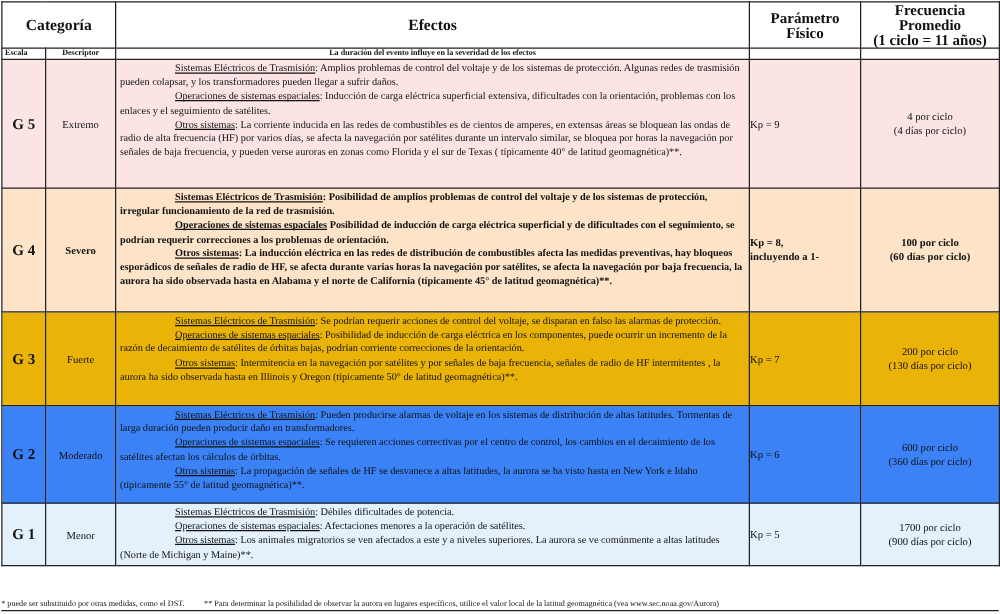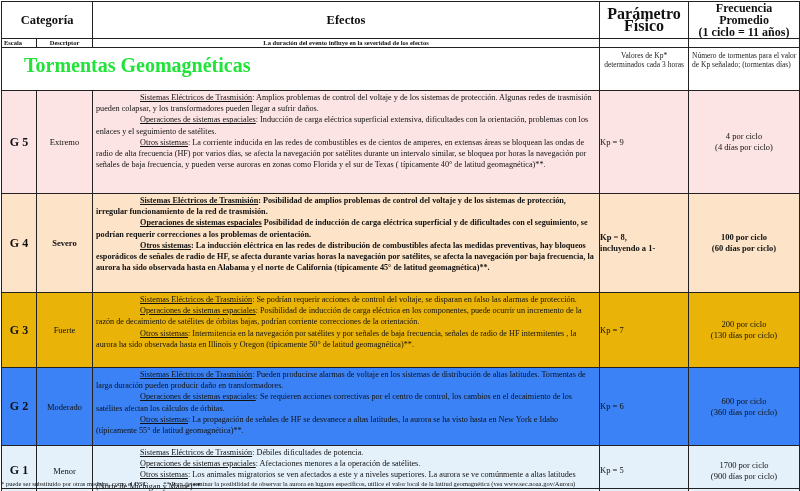--- a/index.html
+++ b/index.html
@@ -9,21 +9,21 @@
   table.main td { border: 1px solid #222; padding: 0; vertical-align: middle; }
   col.c-esc { width: 35px; }
   col.c-desc { width: 56px; }
   col.c-eff { width: 507px; }
   col.c-kp { width: 89px; }
   col.c-freq { width: 111px; }
 
   .hdr td { height: 30px; font-weight: bold; text-align: center; }
   .hdr .h-cat { font-size: 12.5px; }
   .hdr .h-eff { font-size: 12.5px; }
-  .hdr .h-kp { font-size: 16px; line-height: 12px; }
+  .hdr .h-kp { font-size: 12px; line-height: 12px; }
   .hdr .h-freq { font-size: 12px; line-height: 12px; }
   .sub td { height: 8px; font-size: 6.5px; font-weight: bold; line-height: 8px; }
   .sub .s-esc { text-align: left; padding-left: 2px; }
   .sub .s-desc { text-align: center; }
   .sub .s-eff { text-align: center; }
   .title-row td { height: 36px; }
   .title-row .t-title { border-right: none; font-size: 20px; font-weight: bold; color: #22e33a;
                         padding-left: 22px; text-align: left; vertical-align: top; padding-top: 6px; }
   .title-row .t-kp { font-size: 7.5px; text-align: center; line-height: 9px; color: #222; vertical-align: top; padding-top: 3px; }
   .title-row .t-freq { font-size: 7.5px; text-align: left; line-height: 9px; color: #222; padding-left: 3px; vertical-align: top; padding-top: 3px; }
@@ -71,25 +71,20 @@
       <div>Promedio</div>
       <div>(1 ciclo = 11 años)</div>
     </td>
   </tr>
   <tr class="sub">
     <td class="s-esc">Escala</td>
     <td class="s-desc">Descriptor</td>
     <td class="s-eff">La duración del evento influye en la severidad de los efectos</td>
     <td></td>
     <td></td>
-  </tr>
-  <tr class="title-row">
-    <td colspan="3" class="t-title">Tormentas Geomagnéticas</td>
-    <td class="t-kp">Valores de Kp* determinados cada 3 horas</td>
-    <td class="t-freq">Número de tormentas para el valor de Kp señalado; (tormentas días)</td>
   </tr>
 
   <tr class="g5">
     <td class="lvl">G 5</td>
     <td class="desc">Extremo</td>
     <td class="eff">
       <u>Sistemas Eléctricos de Trasmisión</u><span>: Amplios problemas de control del voltaje y de los sistemas de protección. Algunas redes de trasmisión pueden colapsar, y los transformadores pueden llegar a sufrir daños.</span><br>
       <u>Operaciones de sistemas espaciales</u><span>: Inducción de carga eléctrica superficial extensiva, dificultades con la orientación, problemas con los enlaces y el seguimiento de satélites.</span><br>
       <u>Otros sistemas</u><span>: La corriente inducida en las redes de combustibles es de cientos de amperes, en extensas áreas se bloquean las ondas de radio de alta frecuencia (HF) por varios días, se afecta la navegación por satélites durante un intervalo similar, se bloquea por horas la navegación por señales de baja frecuencia, y pueden verse auroras en zonas como Florida y el sur de Texas ( típicamente 40° de latitud geomagnética)**.</span>
     </td>

